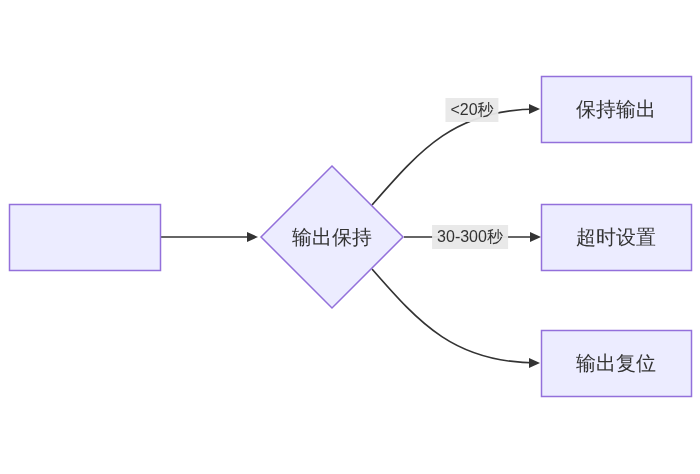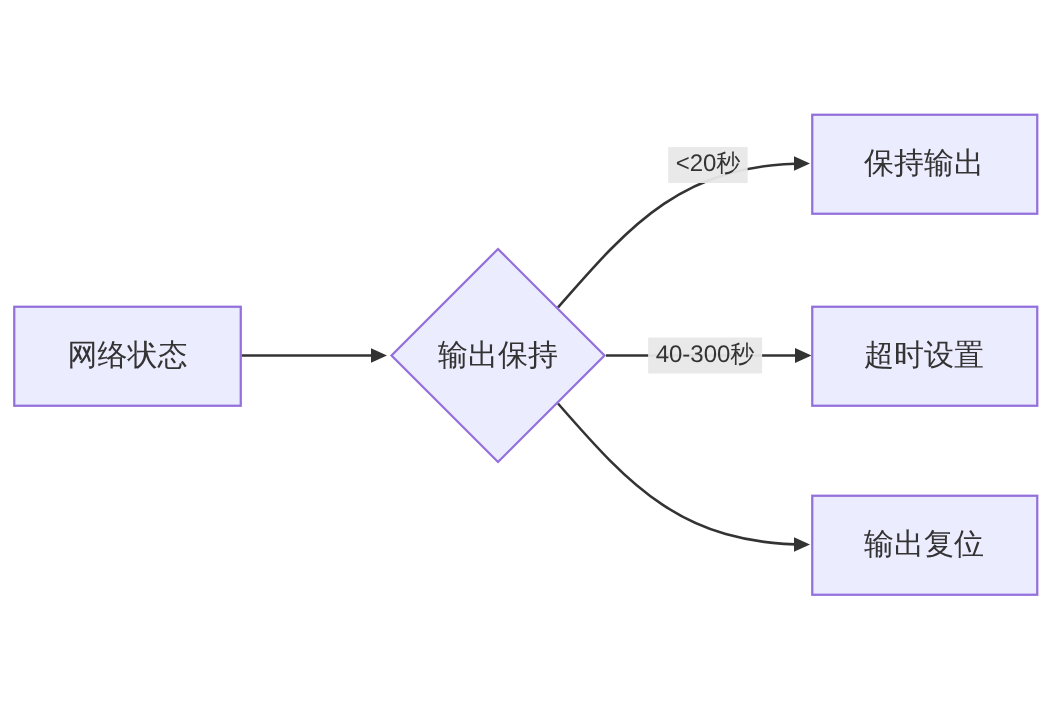--- a/index.html
+++ b/index.html
@@ -55,22 +55,21 @@
     <path class="edge" marker-end="url(#arrowhead)" d="M404,237 H539"></path>
     <path class="edge" marker-end="url(#arrowhead)" d="M372,269 C420,324 455,363 538,363"></path>
 
     <rect class="shape" x="9.5" y="204.5" width="151" height="66"></rect>
     <polygon class="shape" points="332,166 403,237 332,308 261,237"></polygon>
     <rect class="shape" x="541.5" y="76.5" width="150" height="66"></rect>
     <rect class="shape" x="541.5" y="204.5" width="150" height="66"></rect>
     <rect class="shape" x="541.5" y="330.5" width="150" height="66"></rect>
   </svg>
 
-  <div class="node-label" style="left:85px;  top:237px">网络状态</div>
   <div class="node-label" style="left:332px; top:237px">输出保持</div>
   <div class="node-label" style="left:616px; top:109px">保持输出</div>
   <div class="node-label" style="left:616px; top:237px">超时设置</div>
   <div class="node-label" style="left:616px; top:363px">输出复位</div>
 
   <div class="edge-label" style="left:472px; top:110px">&lt;20秒</div>
-  <div class="edge-label" style="left:470px; top:237px">40-300秒</div>
+  <div class="edge-label" style="left:470px; top:237px">30-300秒</div>
 
 </div>
 
 </body></html>

